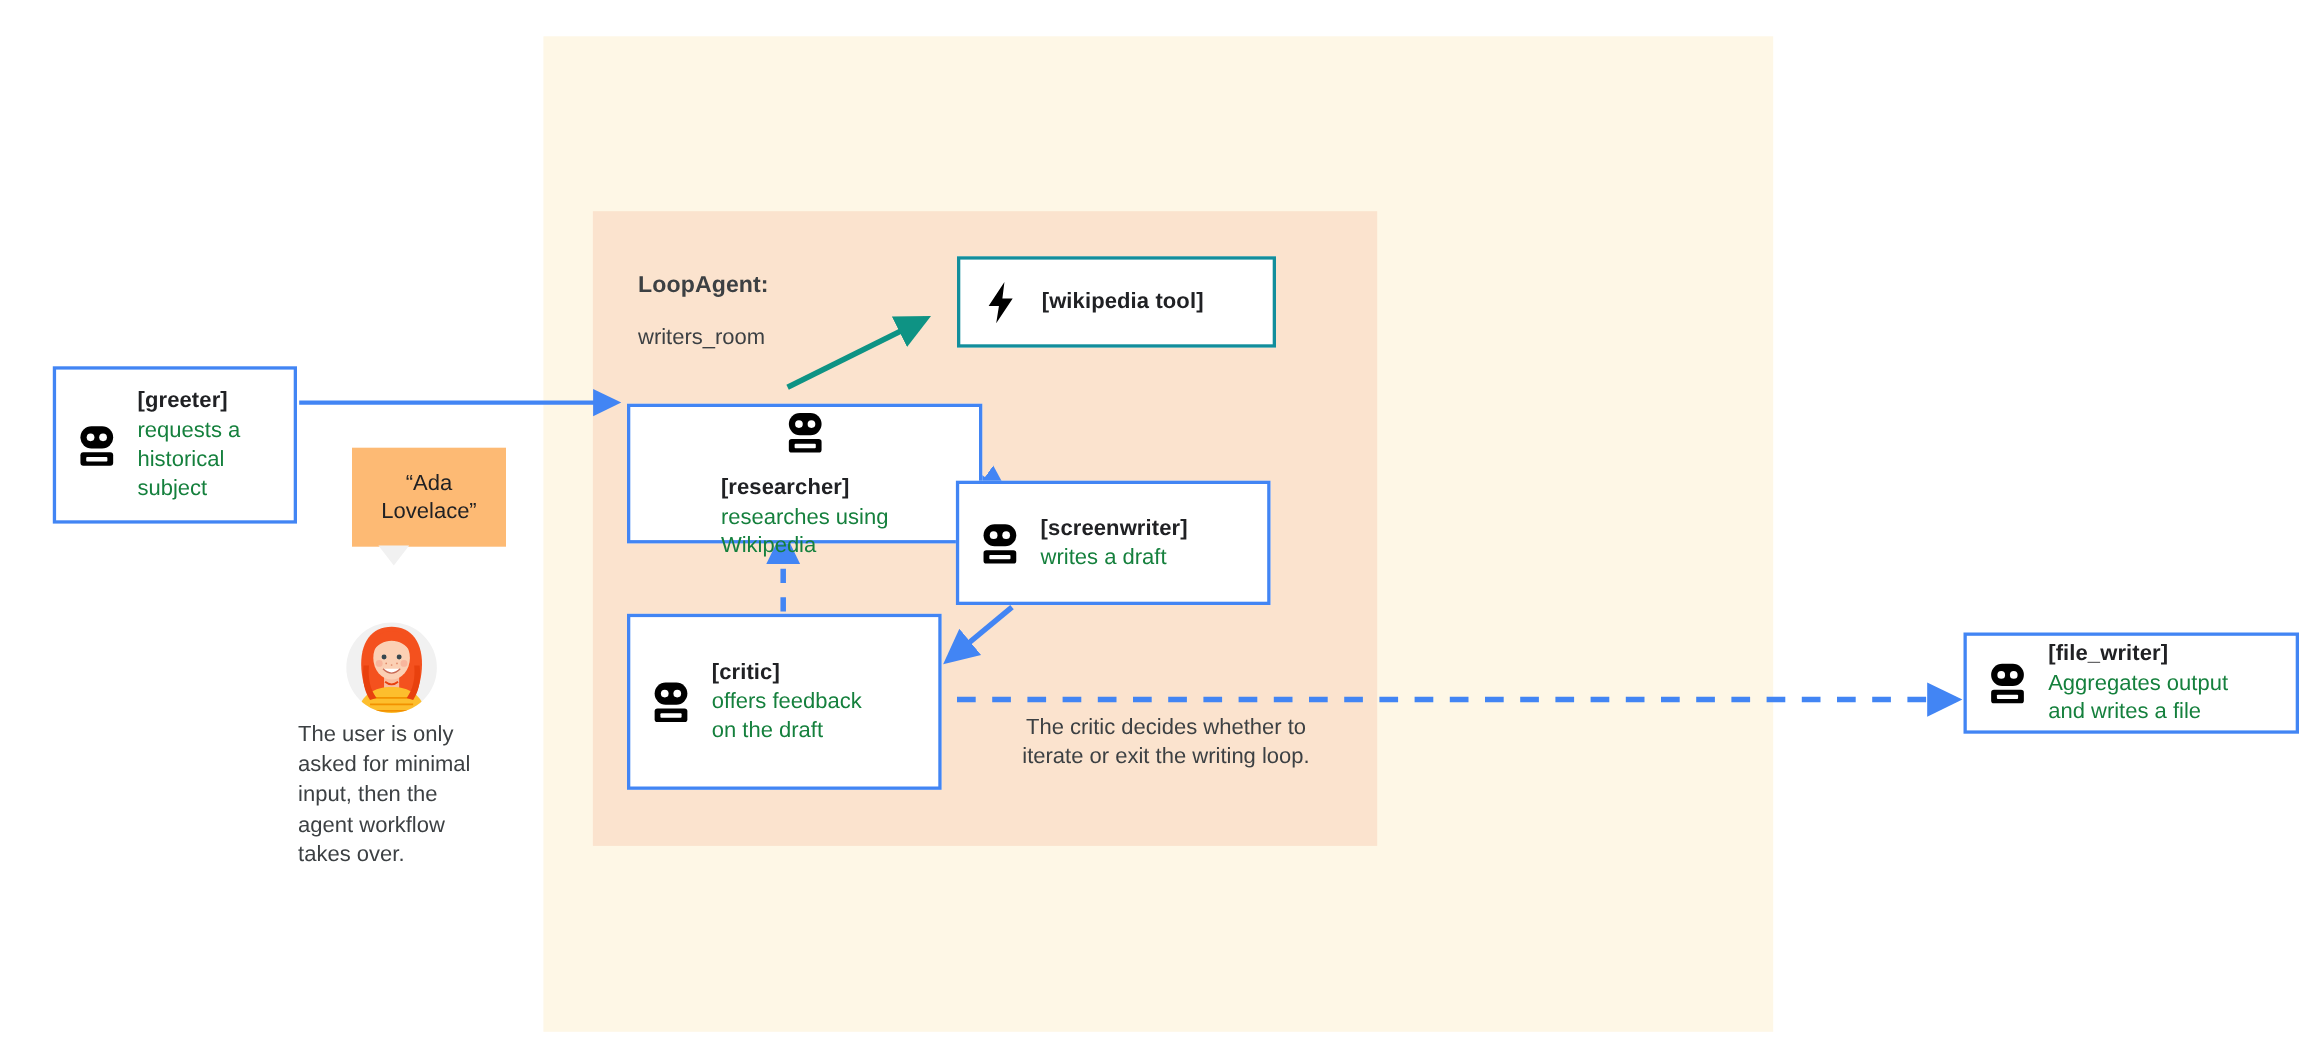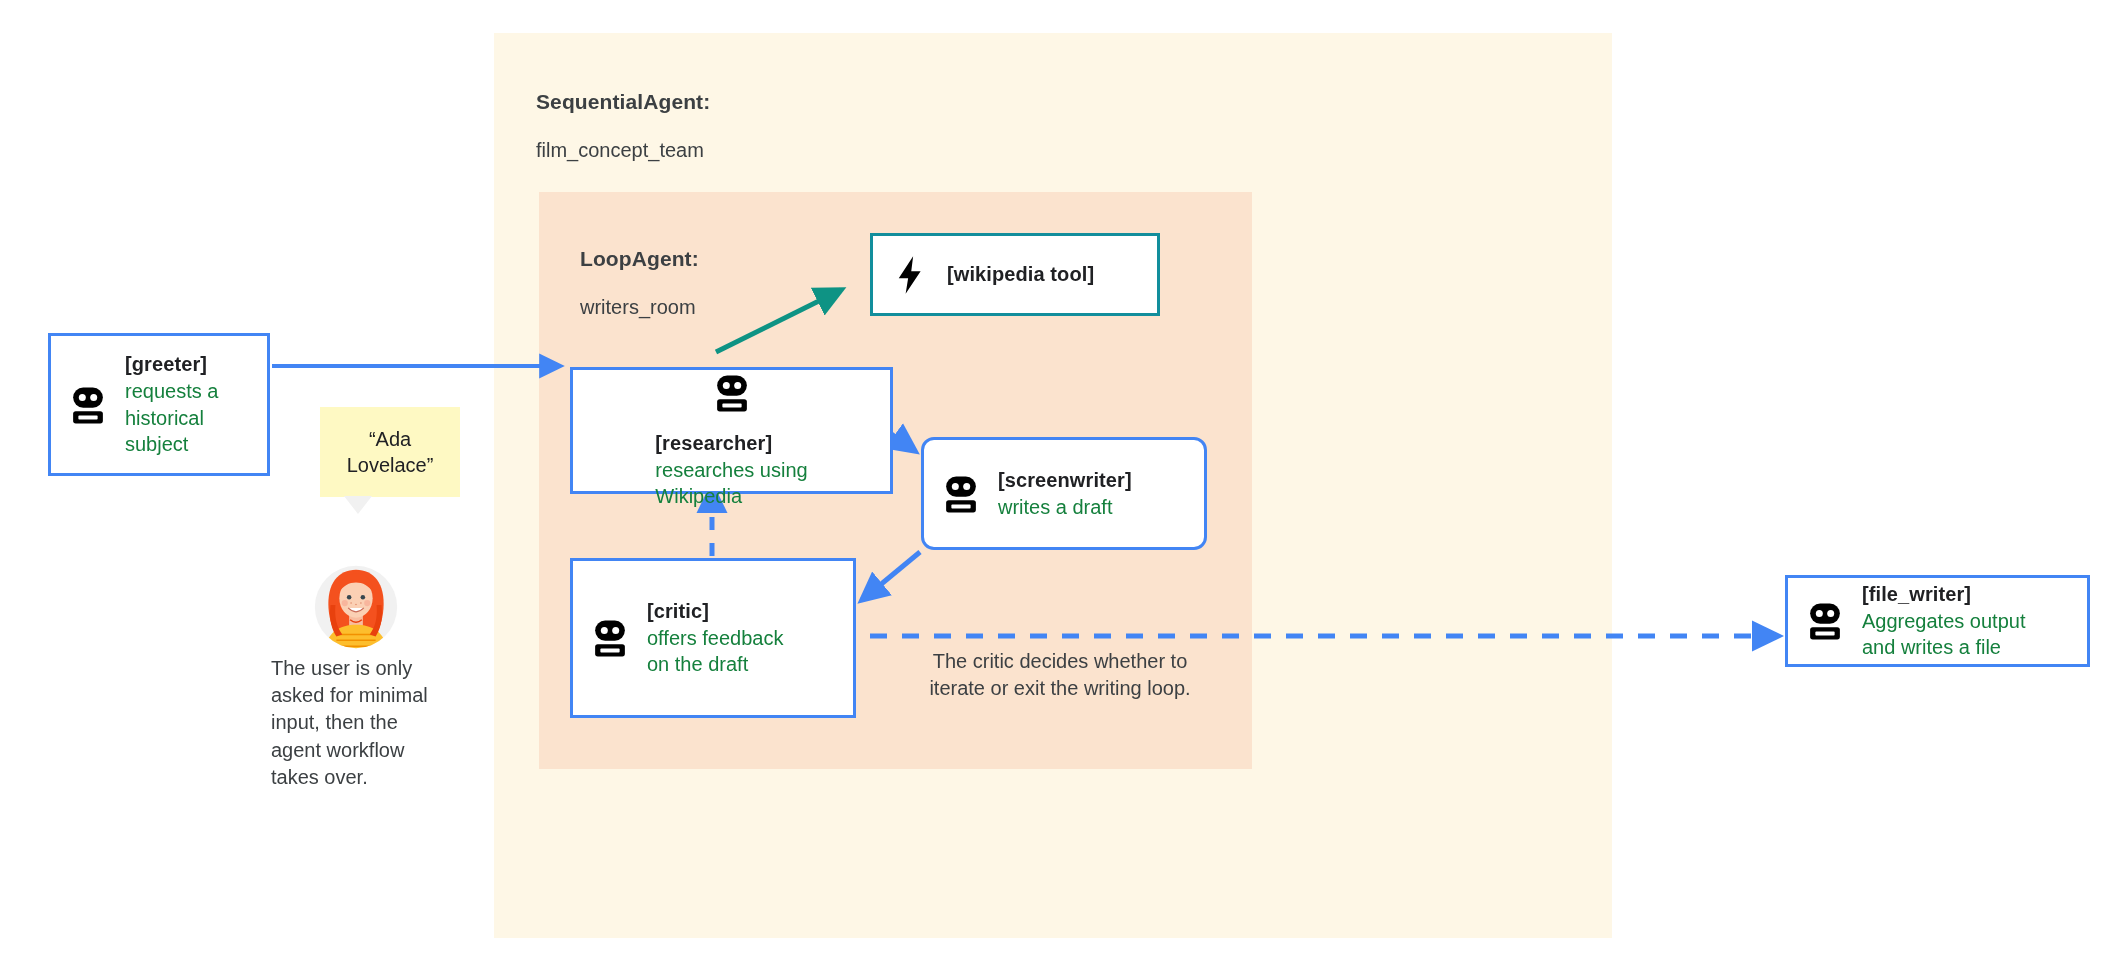--- a/index.html
+++ b/index.html
@@ -90,32 +90,32 @@
     display: block;
     white-space: pre-line;
     color: #15803d;
   }
   .node.tool .node-text .nm { font-size: 20px; }
 
   
   #node-greeter      { left: 48px;   top: 333px;  width: 222px; height: 143px; }
   #node-researcher   { left: 570px;  top: 367px;  width: 323px; height: 127px; flex-direction: column; }
   #node-wikipedia    { left: 870px;  top: 233px;  width: 290px; height: 83px;  }
-  #node-screenwriter { left: 921px;  top: 437px;  width: 286px; height: 113px; border-radius: 13px; }
+  #node-screenwriter { left: 869px;  top: 437px;  width: 286px; height: 113px; }
   #node-critic       { left: 570px;  top: 558px;  width: 286px; height: 160px; }
   #node-filewriter   { left: 1785px; top: 575px;  width: 305px; height: 92px; }
 
   
   .speech-bubble {
     position: absolute;
     left: 320px;
     top: 407px;
     width: 140px;
     height: 90px;
-    background: #fef9c3;
+    background: #fdba74;
     display: flex;
     align-items: center;
     justify-content: center;
     text-align: center;
     color: #202124;
     font-size: 20px;
     line-height: 1.3;
     white-space: pre-line;
   }
   .speech-bubble::after {
@@ -159,24 +159,20 @@
 </style>
 </head>
 <body>
 
 <div id="canvas">
 
   <div class="outer-container"></div>
 
   <div class="inner-container"></div>
 
-  <div class="container-label" id="seq-label">
-    <span class="lbl-strong">SequentialAgent:</span>
-    <span class="lbl-sub">film_concept_team</span>
-  </div>
 
   <div class="container-label" id="loop-label">
     <span class="lbl-strong">LoopAgent:</span>
     <span class="lbl-sub">writers_room</span>
   </div>
 
   <svg id="arrows" viewBox="0 0 2112 960">
     <defs>
       <marker id="ah-blue" markerWidth="7" markerHeight="7" refX="5.2" refY="3.5" orient="auto">
         <path d="M0,0.4 L6.4,3.5 L0,6.6 z" fill="#4285F4"></path>

